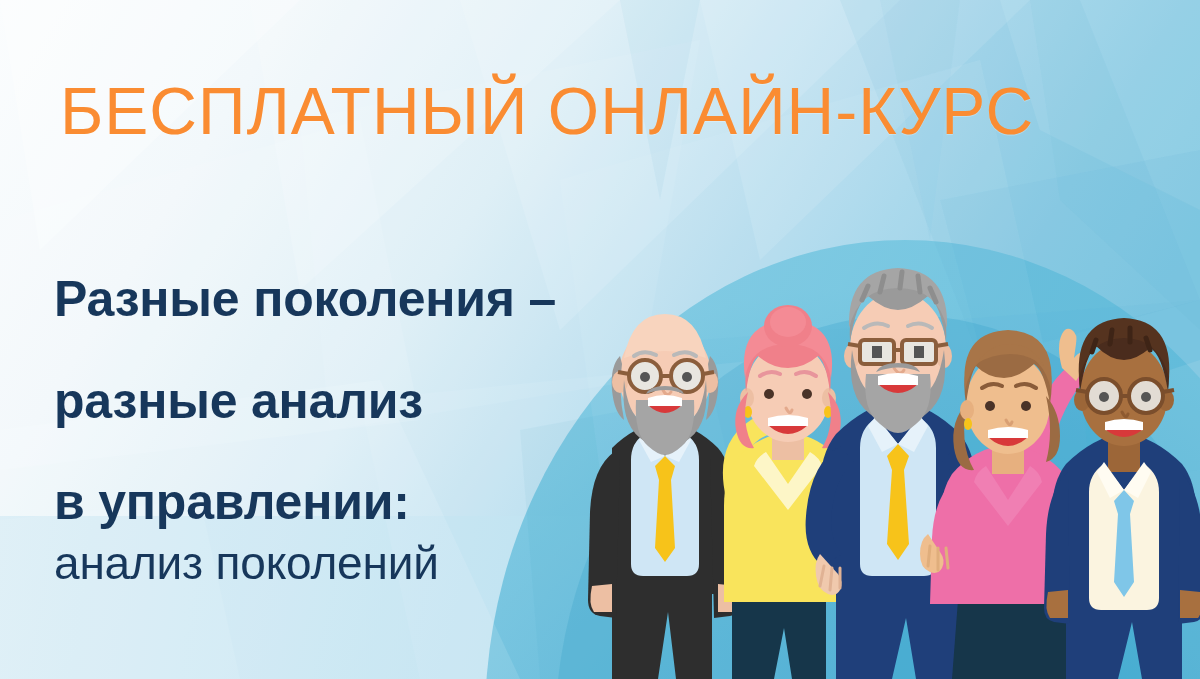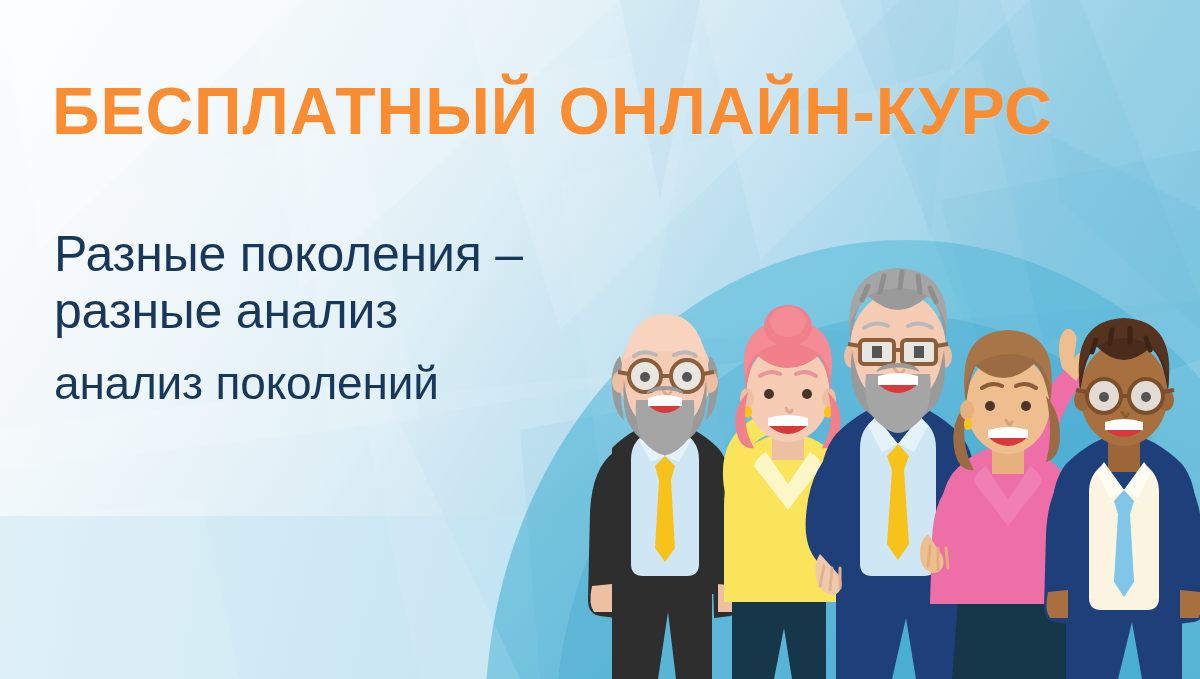--- a/index.html
+++ b/index.html
@@ -10,46 +10,47 @@
     background:#eaf4fa;
   }
   #banner{
     position:relative;width:1200px;height:679px;overflow:hidden;
   }
   #bg-svg{position:absolute;inset:0;width:1200px;height:679px;display:block;}
   #people-svg{position:absolute;left:0;top:0;width:1200px;height:679px;display:block;}
 
   
   #headline{
-    position:absolute;left:52px;top:78px;
+    position:absolute;left:60px;top:78px;
     font-size:66px;line-height:1;
-    font-weight:700;letter-spacing:1px;
+    font-weight:400;letter-spacing:1px;
     color:#FA8C32;
     white-space:nowrap;
     transform:scaleX(1.0);
     transform-origin:left center;
     font-stretch:condensed;
     text-shadow:0 1px 0 rgba(255,255,255,.25);
   }
   #subtitle{
     position:absolute;left:54px;top:226px;
     color:#17375B;
     line-height:1.13;
     letter-spacing:-0.2px;
   }
   .sub-bold{
     display:block;
-    font-size:50px;font-weight:400;
+    font-size:50px;font-weight:700;
     white-space:nowrap;
+    margin-top:45px;
   }
   .sub-light{
     display:block;
     font-size:46px;font-weight:400;
     white-space:nowrap;
-    margin-top:19px;
+    margin-top:7px;
   }
 </style>
 </head>
 <body>
 
 <div id="banner">
 
   <svg id="bg-svg" viewBox="0 0 1200 679" preserveAspectRatio="none" aria-hidden="true">
     <defs>
       <linearGradient id="gMain" x1="0" y1="0" x2="1" y2="0.35">
@@ -361,16 +362,17 @@
       <path d="M1105 422 q19 -6 38 0 l0 8 q-19 5 -38 0 Z" fill="#FFFFFF"></path>
       <path d="M1106 430 q18 14 36 0 Z" fill="#D8393A"></path>
     </g>
   </svg>
 
   <div id="headline">БЕСПЛАТНЫЙ ОНЛАЙН-КУРС</div>
 
   <div id="subtitle">
     <span class="sub-bold">Разные поколения –</span>
     <span class="sub-bold">разные анализ</span>
+    <span class="sub-bold">в управлении:</span>
     <span class="sub-light">анализ поколений</span>
   </div>
 
 </div>
 
 </body></html>

